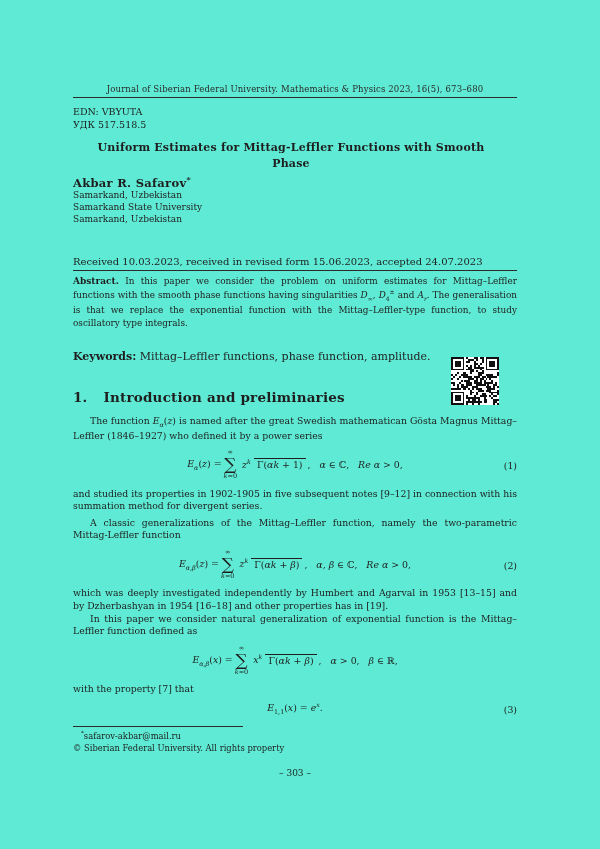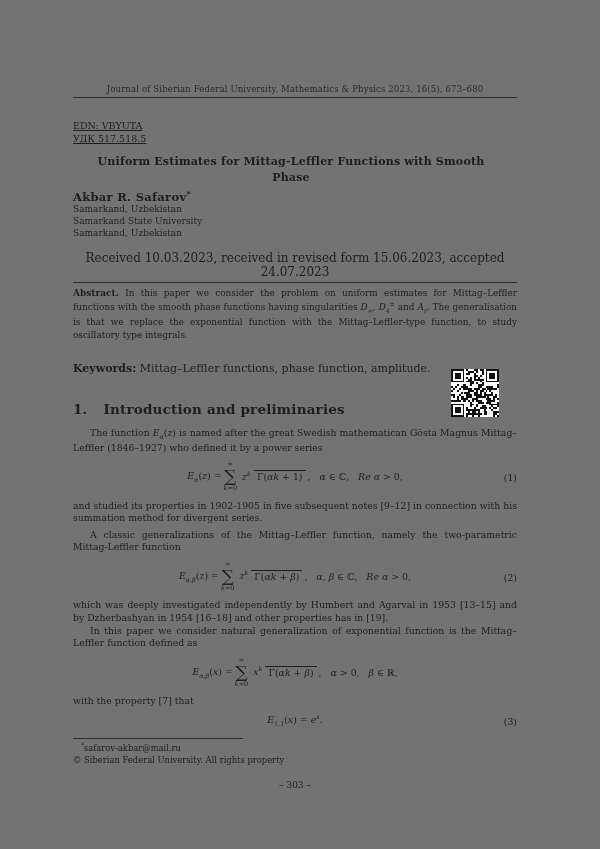--- a/index.html
+++ b/index.html
@@ -1,34 +1,34 @@
 <!DOCTYPE html>
 <html><head>
 <meta charset="utf-8">
 <style>
   html,body{margin:0;padding:0;background:#ffffff;}
   .page{
     position:relative;
     width:600px;height:849px;
     box-sizing:border-box;
     padding:84px 83px 16px 73px;
-    background:#737373;
+    background:#5eead4;
     color:#1e1e1e;
     font-family:"DejaVu Serif","Liberation Serif",serif;
     overflow:hidden;
   }
   .running-head{font-size:8.5px;text-align:center;letter-spacing:.15px;color:#2a2a2a;}
   .head-rule{border-top:1px solid #2b2b2b;margin-top:3px;}
-  .meta{margin-top:21px;font-size:9.5px;line-height:1.4;text-decoration:underline;}
+  .meta{margin-top:7px;font-size:9.5px;line-height:1.4;}
   .title{margin:8px 0 0 8px;font-size:11px;font-weight:bold;line-height:1.45;max-width:420px;letter-spacing:.2px;text-align:center;}
   .author-block{margin-top:3px;text-align:left;}
   .author-name{font-size:11.5px;font-weight:bold;letter-spacing:.3px;}
   .author-name sup{font-size:8px;}
   .affiliation{font-size:9px;line-height:1.3;color:#222;}
-  .received{margin-top:12px;font-size:12px;text-align:center;}
+  .received{margin-top:31px;font-size:10px;text-align:left;}
   .rule{border-top:1px solid #2b2b2b;margin-top:3px;}
   .abstract{margin-top:4px;font-size:8.9px;line-height:1.45;text-align:justify;}
   .abstract b{font-size:9px;}
   .keywords{margin-top:19px;font-size:11px;line-height:1.4;text-align:justify;}
   .citation-row{position:relative;margin-top:5px;}
   .citation-text{width:368px;font-size:8.9px;line-height:1.5;text-align:justify;}
   .cite-rule{border-top:1px solid #2b2b2b;margin-top:5px;width:370px;}
   .qr{position:absolute;right:18px;top:-12px;width:48px;height:48px;}
   .section{margin:25px 0 0 0;font-size:13.5px;font-weight:bold;letter-spacing:.2px;}
   .section .sec-no{margin-right:16px;}

